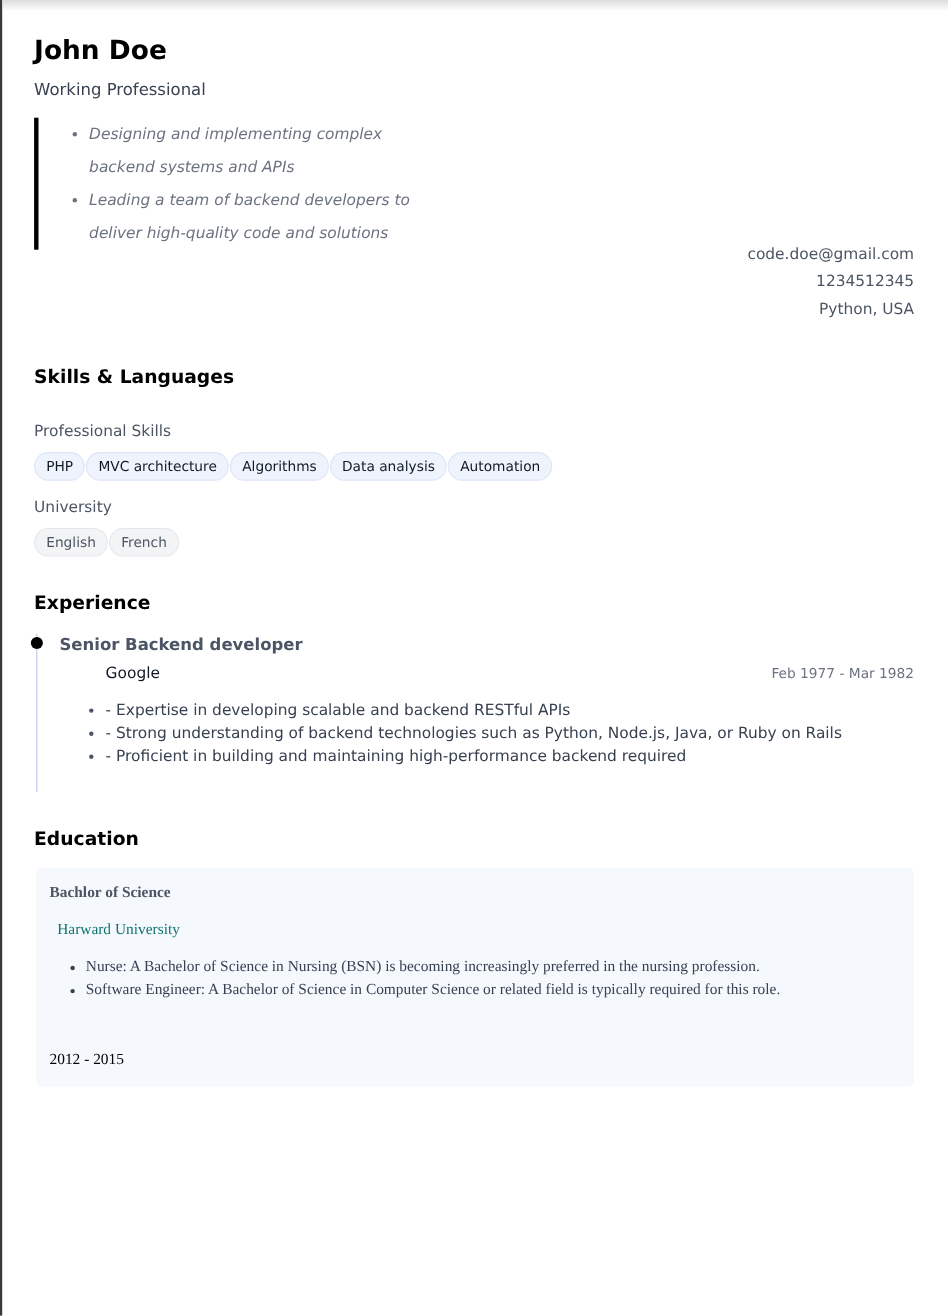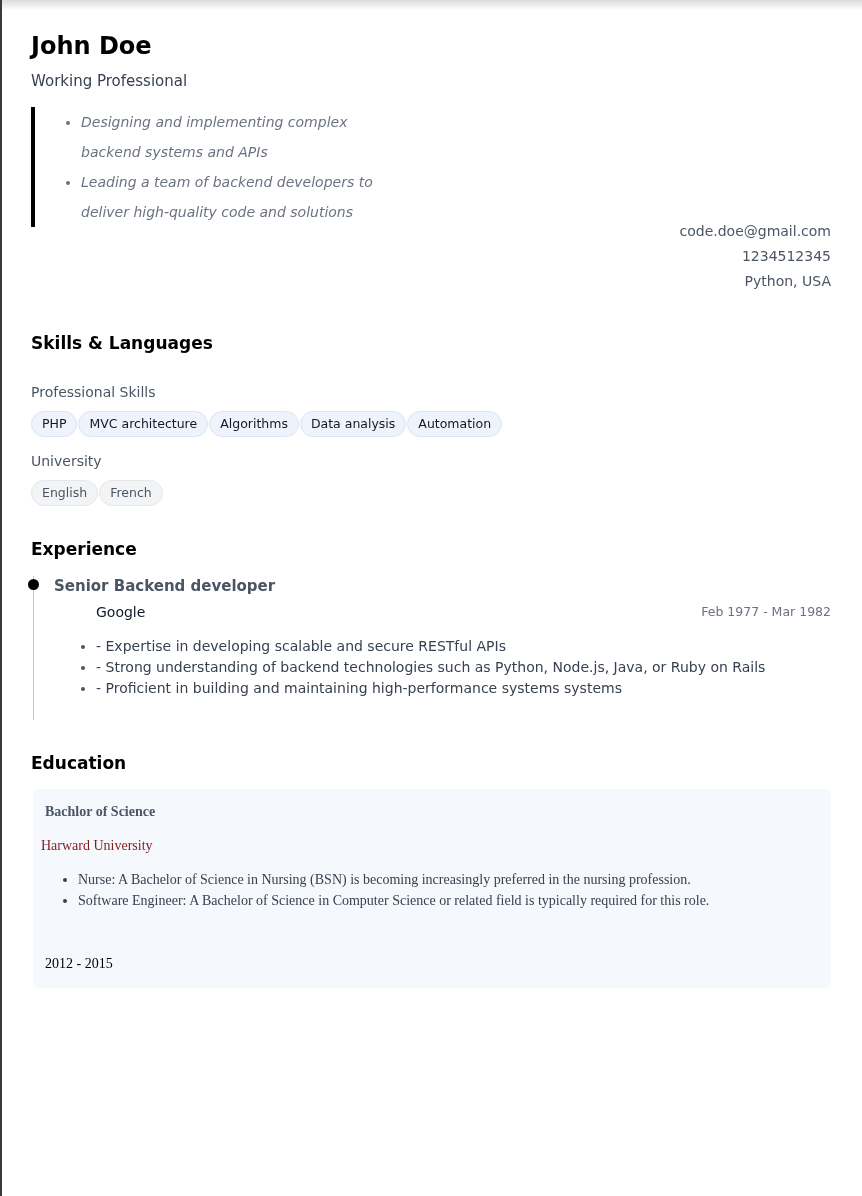--- a/index.html
+++ b/index.html
@@ -84,21 +84,21 @@
 
     .edu-card {
       position: absolute; left: 2px; top: 789px; width: 798px; height: 199px;
       background: #f5f8fd; border-radius: 6px; font-family: Liberation Serif, serif;
     }
     .edu-degree {
       position: absolute; left: 12px; top: 15px;
       font-size: 14px; font-weight: bold; color: #4b5563;
     }
     .edu-school {
-      position: absolute; left: 8px; top: 49px; font-size: 14px; color: #7f1d1d;
+      position: absolute; left: 19px; top: 49px; font-size: 14px; color: #0f766e;
     }
     .edu-list {
       position: absolute; left: 45px; top: 80px; width: 730px;
       font-size: 14px; color: #374151; list-style: disc;
     }
     .edu-list li { line-height: 21px; }
     .edu-dates {
       position: absolute; left: 12px; top: 167px; font-size: 14px; color: #000000;
     }
   </style>
@@ -143,23 +143,23 @@
   </div>
 
   <h2 class="section-title" style="top:539px;">Experience</h2>
 
   <div class="exp">
     <span class="exp-dot"></span>
     <div class="exp-role">Senior Backend developer</div>
     <div class="exp-company">Google</div>
     <div class="exp-dates">Feb 1977 - Mar 1982</div>
     <ul class="exp-list">
-      <li>- Expertise in developing scalable and secure RESTful APIs</li>
+      <li>- Expertise in developing scalable and backend RESTful APIs</li>
       <li>- Strong understanding of backend technologies such as Python, Node.js, Java, or Ruby on Rails</li>
-      <li>- Proficient in building and maintaining high-performance systems systems</li>
+      <li>- Proficient in building and maintaining high-performance backend required</li>
     </ul>
   </div>
 
   <h2 class="section-title" style="top:753px;">Education</h2>
 
   <div class="edu-card">
     <div class="edu-degree">Bachlor of Science</div>
     <div class="edu-school">Harward University</div>
     <ul class="edu-list">
       <li>Nurse: A Bachelor of Science in Nursing (BSN) is becoming increasingly preferred in the nursing profession.</li>

